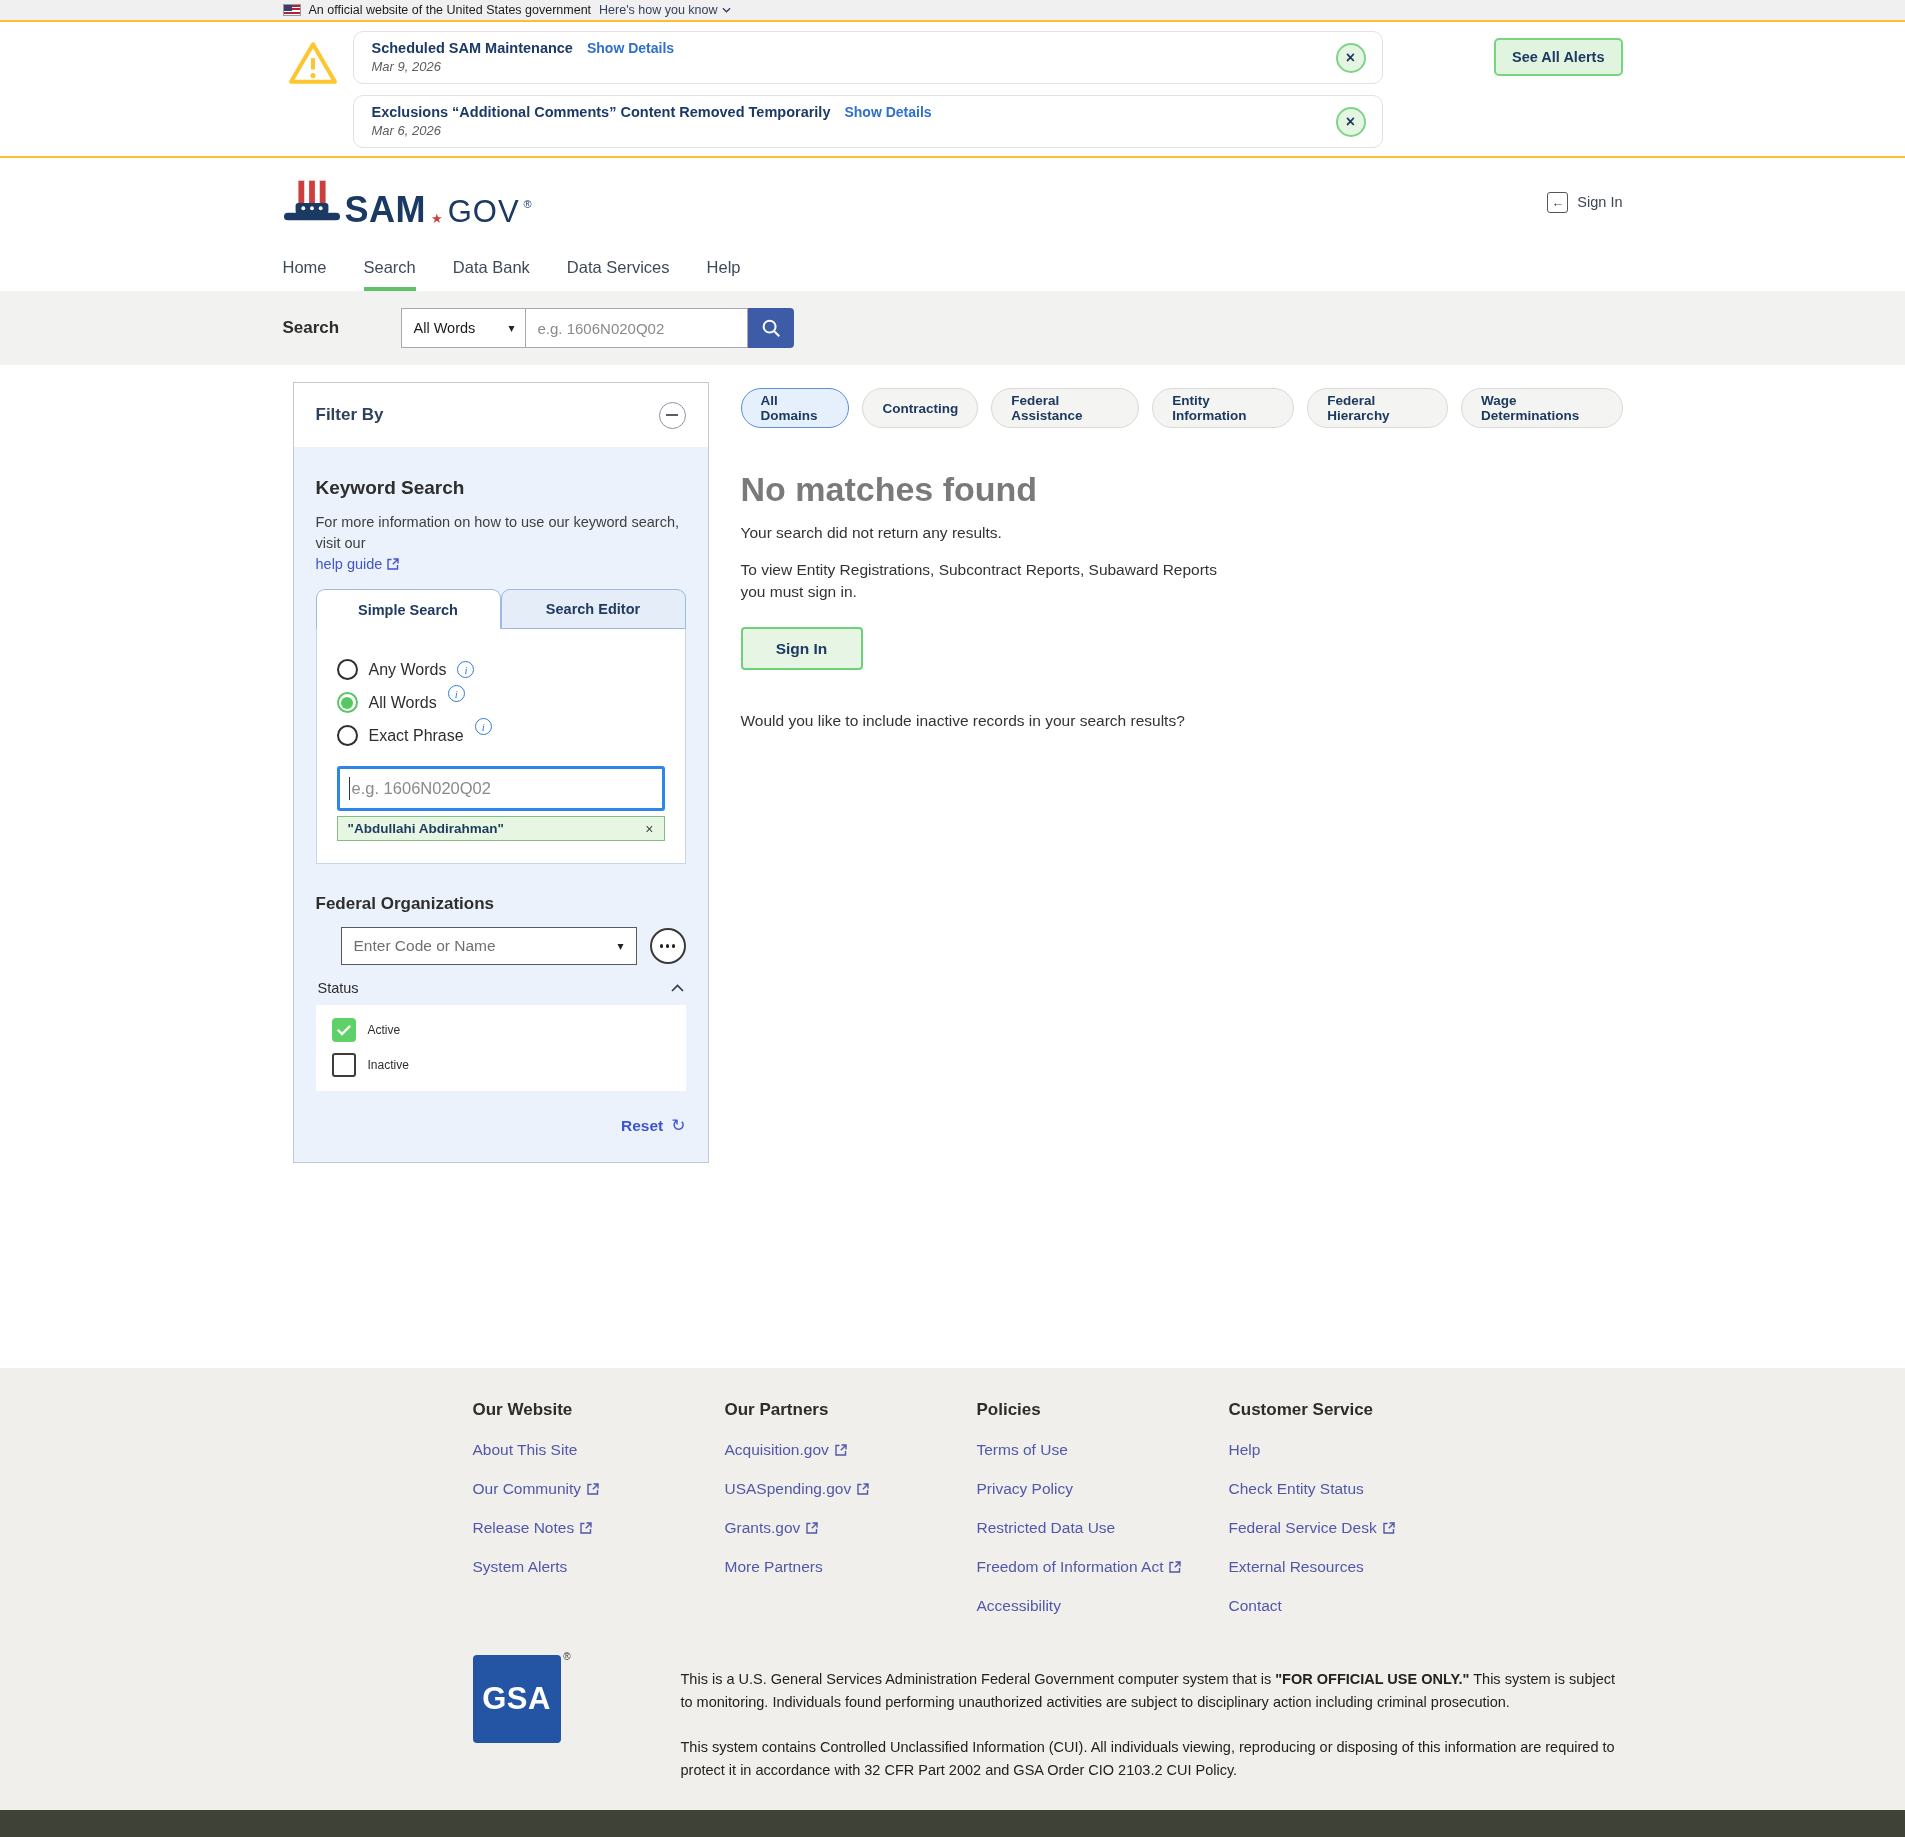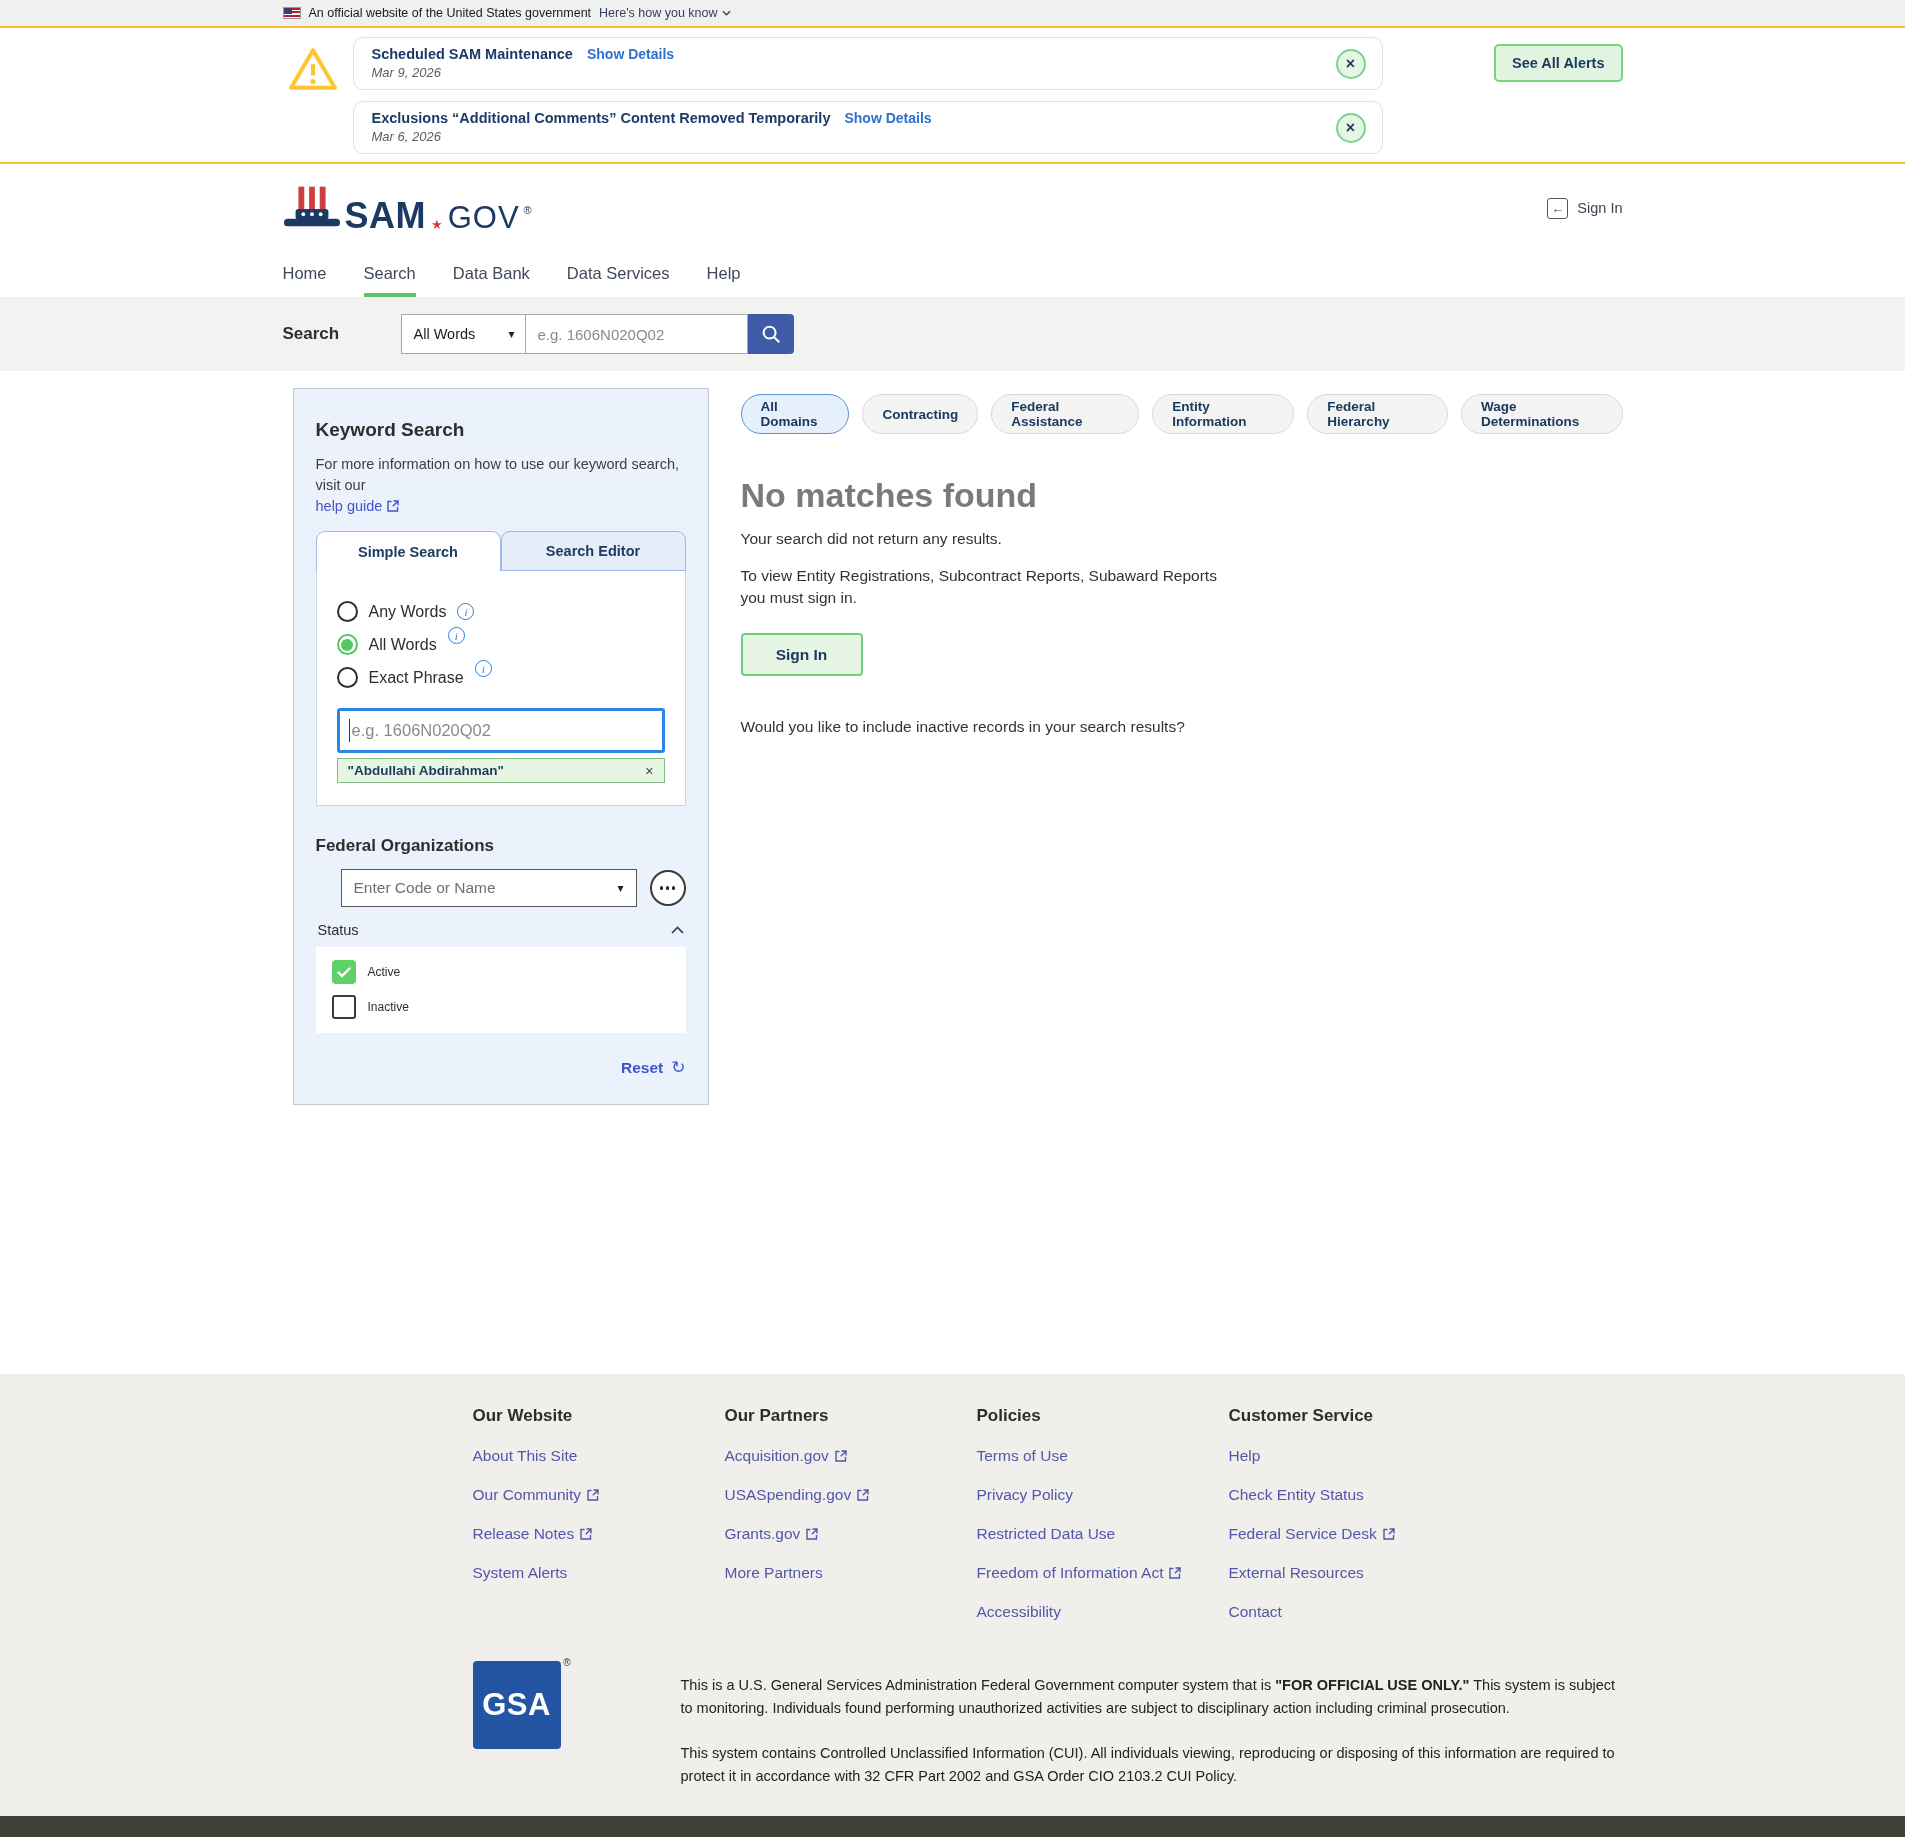--- a/index.html
+++ b/index.html
@@ -5,21 +5,21 @@
   * { box-sizing: border-box; margin: 0; padding: 0; }
   html,body { background:#fff; }
   body {
     width: 1905px;
     font-family: "Liberation Sans", sans-serif;
     color: #1b1b1b;
   }
   .container { width: 1340px; margin: 0 auto; }
 
   
-  .gov-banner { background:#f0f0f0; height:26px; }
+  .gov-banner { background:#f0f0f0; height:20px; }
   .gov-banner .container { display:flex; align-items:center; height:100%; gap:8px; font-size:12.5px; color:#1b1b1b; }
   .flag { width:18px; height:12px; display:inline-block; position:relative;
           background: repeating-linear-gradient(180deg,#b22234 0 1.75px,#fff 1.75px 3.5px); border:0.5px solid #999;}
   .flag::before { content:""; position:absolute; left:0; top:0; width:8px; height:6px; background:#3c3b6e; }
   .gov-banner a { color:#34415e; cursor:pointer; display:inline-flex; align-items:center; gap:4px;}
   .chev-dn { width:9px; height:6px; }
 
   
   .alerts { background:#fff; border-top:2px solid #ffbe2e; border-bottom:2px solid #ffbe2e; padding:9px 0 8px; }
   .alerts .container { display:flex; align-items:flex-start; }
@@ -251,20 +251,26 @@
         <line x1="15.5" y1="15.5" x2="21" y2="21" stroke="#fff" stroke-width="2.2"></line>
       </svg>
     </button>
   </div>
 </div>
 
 <div class="main">
   <div class="container">
 
     <div class="filter-panel">
+      <div class="filter-head">
+        <span class="filter-title">Filter By</span>
+        <div class="collapse-btn">
+            <span></span>
+          </div>
+      </div>
       <div class="filter-body">
         <div class="kw-heading">Keyword Search</div>
         <div class="kw-intro">For more information on how to use our keyword search, visit our</div>
         <a class="help-link">
           <span>help guide</span>
           <svg class="ext-ic" viewBox="0 0 12 12">
               <path d="M4.5 1.5H1v9.5h9.5V7" fill="none" stroke="currentColor" stroke-width="1.4"></path>
               <path d="M6.5 1h4.5v4.5M10.8 1.2L5.8 6.2" fill="none" stroke="currentColor" stroke-width="1.4"></path>
             </svg>
         </a>

